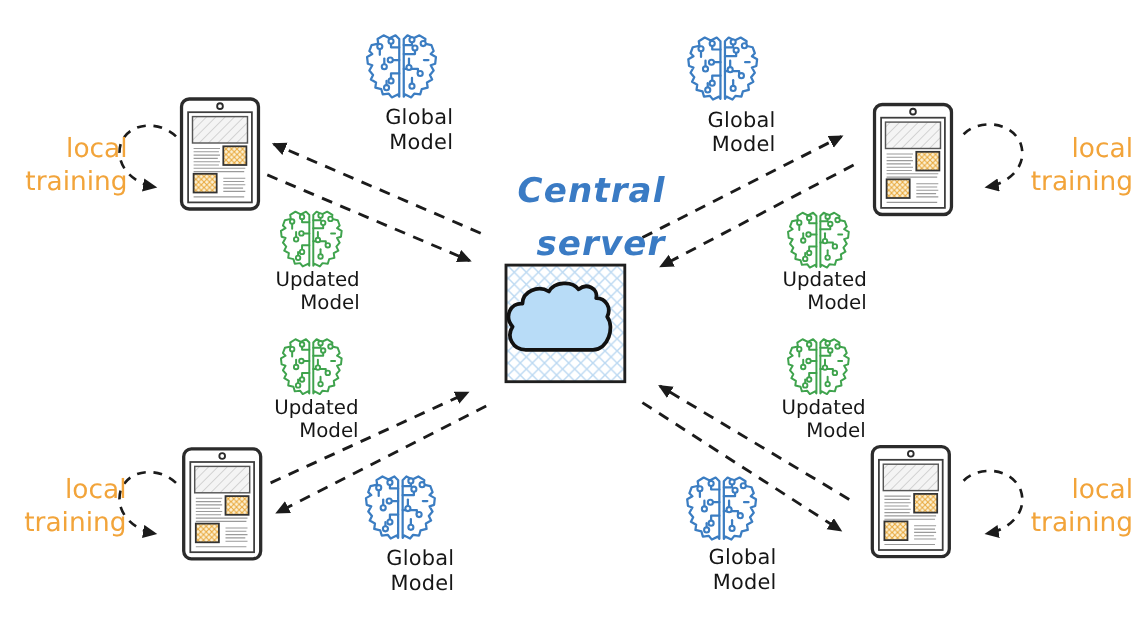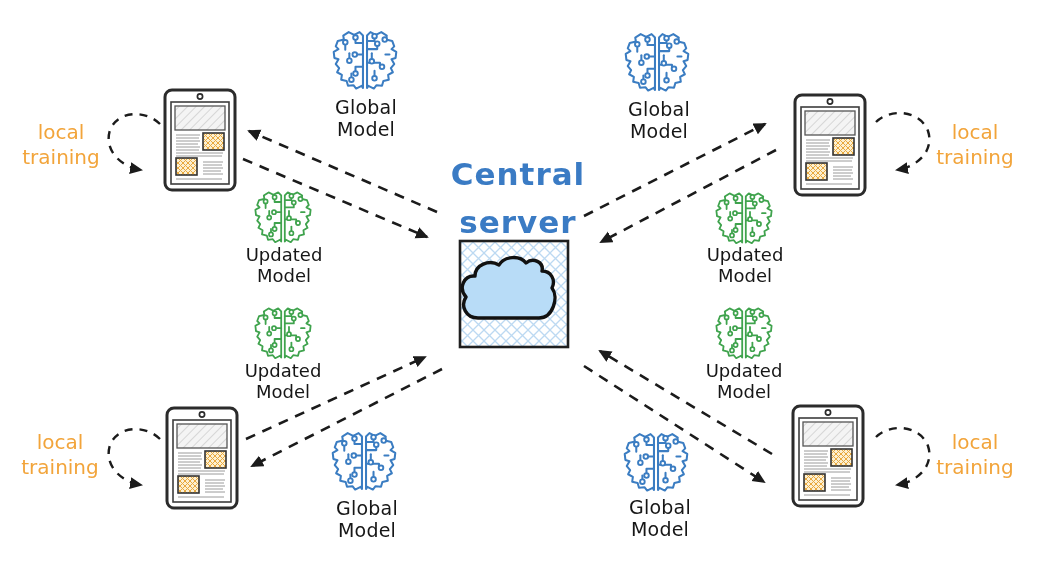--- a/index.html
+++ b/index.html
@@ -3,24 +3,24 @@
 <meta charset="utf-8">
 <style>
   :root{
     --blue-text:#3a7bc4; --blue-icon:#3b7dc2; --green-icon:#3fa34d;
     --orange-text:#f2a43a; --arrow:#1b1b1b; --cloud-fill:#b8dcf7;
   }
   html,body{margin:0;padding:0;background:#fff;}
   #canvas{position:relative;width:1042px;height:562px;background:#ffffff;overflow:hidden;
           font-family:"DejaVu Sans",sans-serif;}
   #bg{position:absolute;left:0;top:0;}
-  .lbl{position:absolute;text-align:center;white-space:normal;line-height:1.18;color:#161616;}
+  .lbl{position:absolute;text-align:right;white-space:normal;line-height:1.18;color:#161616;}
   .model-lbl{font-size:19px;width:92px;letter-spacing:.2px;}
   .updated-lbl{font-size:18px;width:86px;}
-  .local-lbl{font-size:20px;width:110px;color:var(--orange-text);line-height:1.25;}
+  .local-lbl{font-size:24px;width:110px;color:var(--orange-text);line-height:1.25;}
   .server-lbl{font-size:31px;font-weight:bold;width:140px;color:var(--blue-text);line-height:1.55;letter-spacing:1px;}
   .icon-box{position:absolute;}
   .brain-blue{color:var(--blue-icon);}
   .brain-green{color:var(--green-icon);}
 </style>
 </head>
 <body>
 
 <div id="canvas">
 
@@ -165,21 +165,21 @@
       </svg></div>
   <div class="icon-box brain-green" style="left:253px;top:305px;">
     <svg width="60" height="56" viewBox="0 0 100 92">
         <use href="#brain"></use>
       </svg></div>
   <div class="icon-box brain-green" style="left:714px;top:305px;">
     <svg width="60" height="56" viewBox="0 0 100 92">
         <use href="#brain"></use>
       </svg></div>
 
-  <div class="lbl server-lbl" style="left:448px;top:150px;">Central server</div>
+  <div class="lbl server-lbl" style="left:465px;top:150px;font-style:italic;">Central server</div>
 
   <div class="lbl model-lbl" style="left:320px;top:96px;">Global Model</div>
   <div class="lbl model-lbl" style="left:613px;top:98px;">Global Model</div>
   <div class="lbl model-lbl" style="left:321px;top:497px;">Global Model</div>
   <div class="lbl model-lbl" style="left:614px;top:496px;">Global Model</div>
 
   <div class="lbl updated-lbl" style="left:241px;top:244px;">Updated Model</div>
   <div class="lbl updated-lbl" style="left:702px;top:244px;">Updated Model</div>
   <div class="lbl updated-lbl" style="left:240px;top:360px;">Updated Model</div>
   <div class="lbl updated-lbl" style="left:701px;top:360px;">Updated Model</div>

